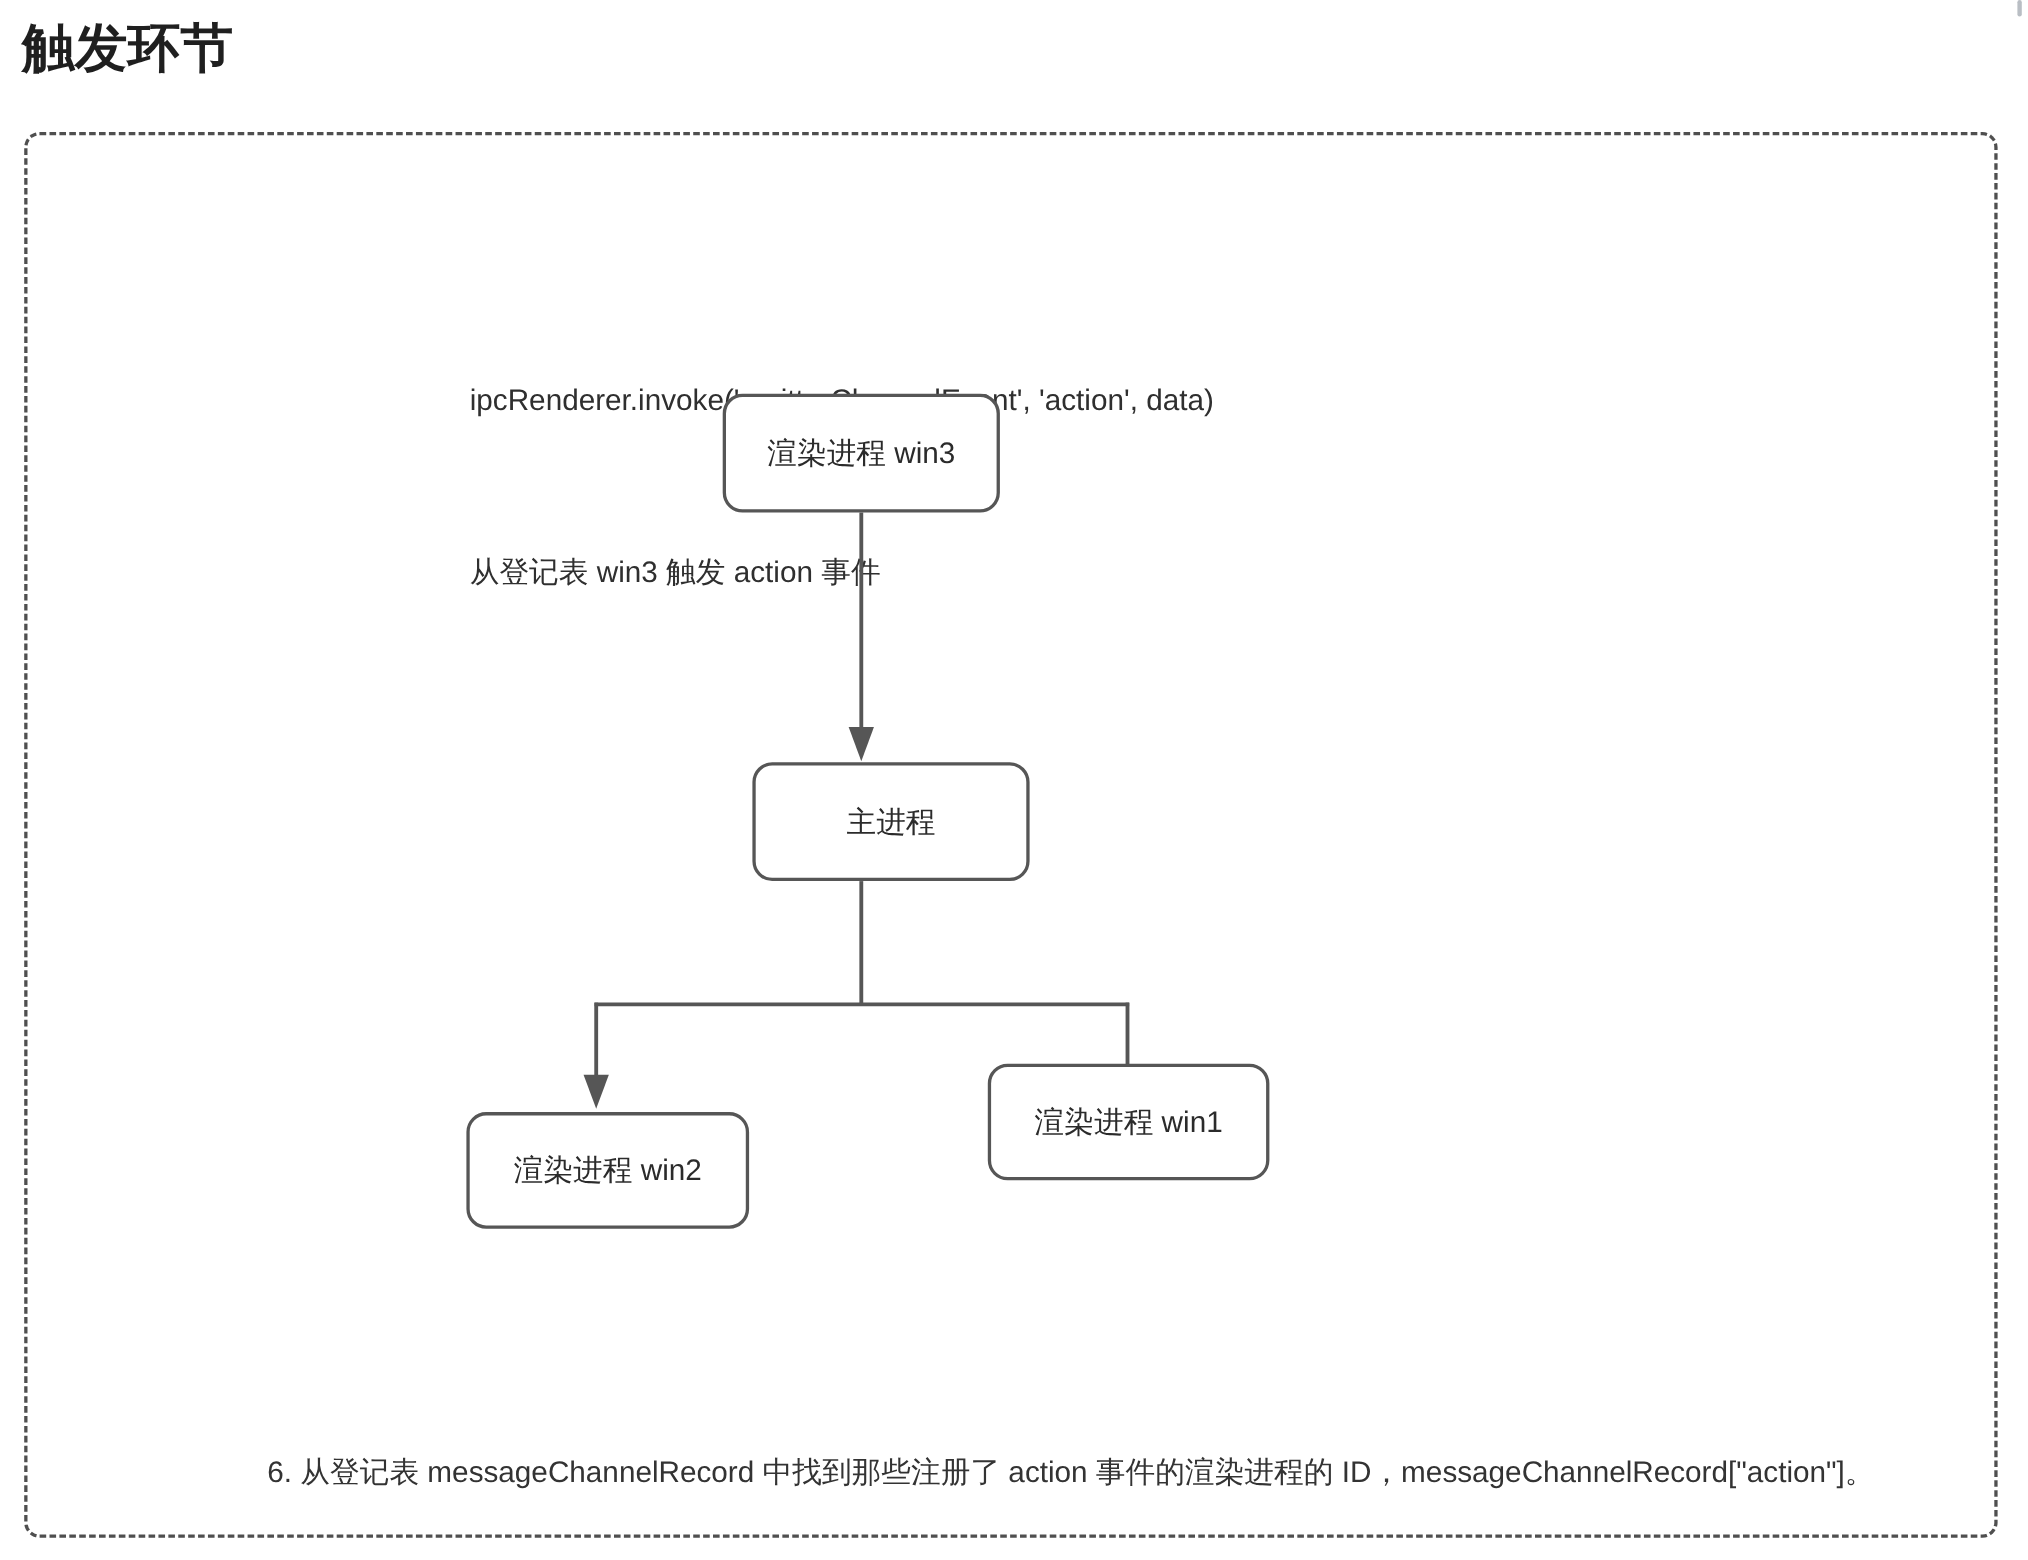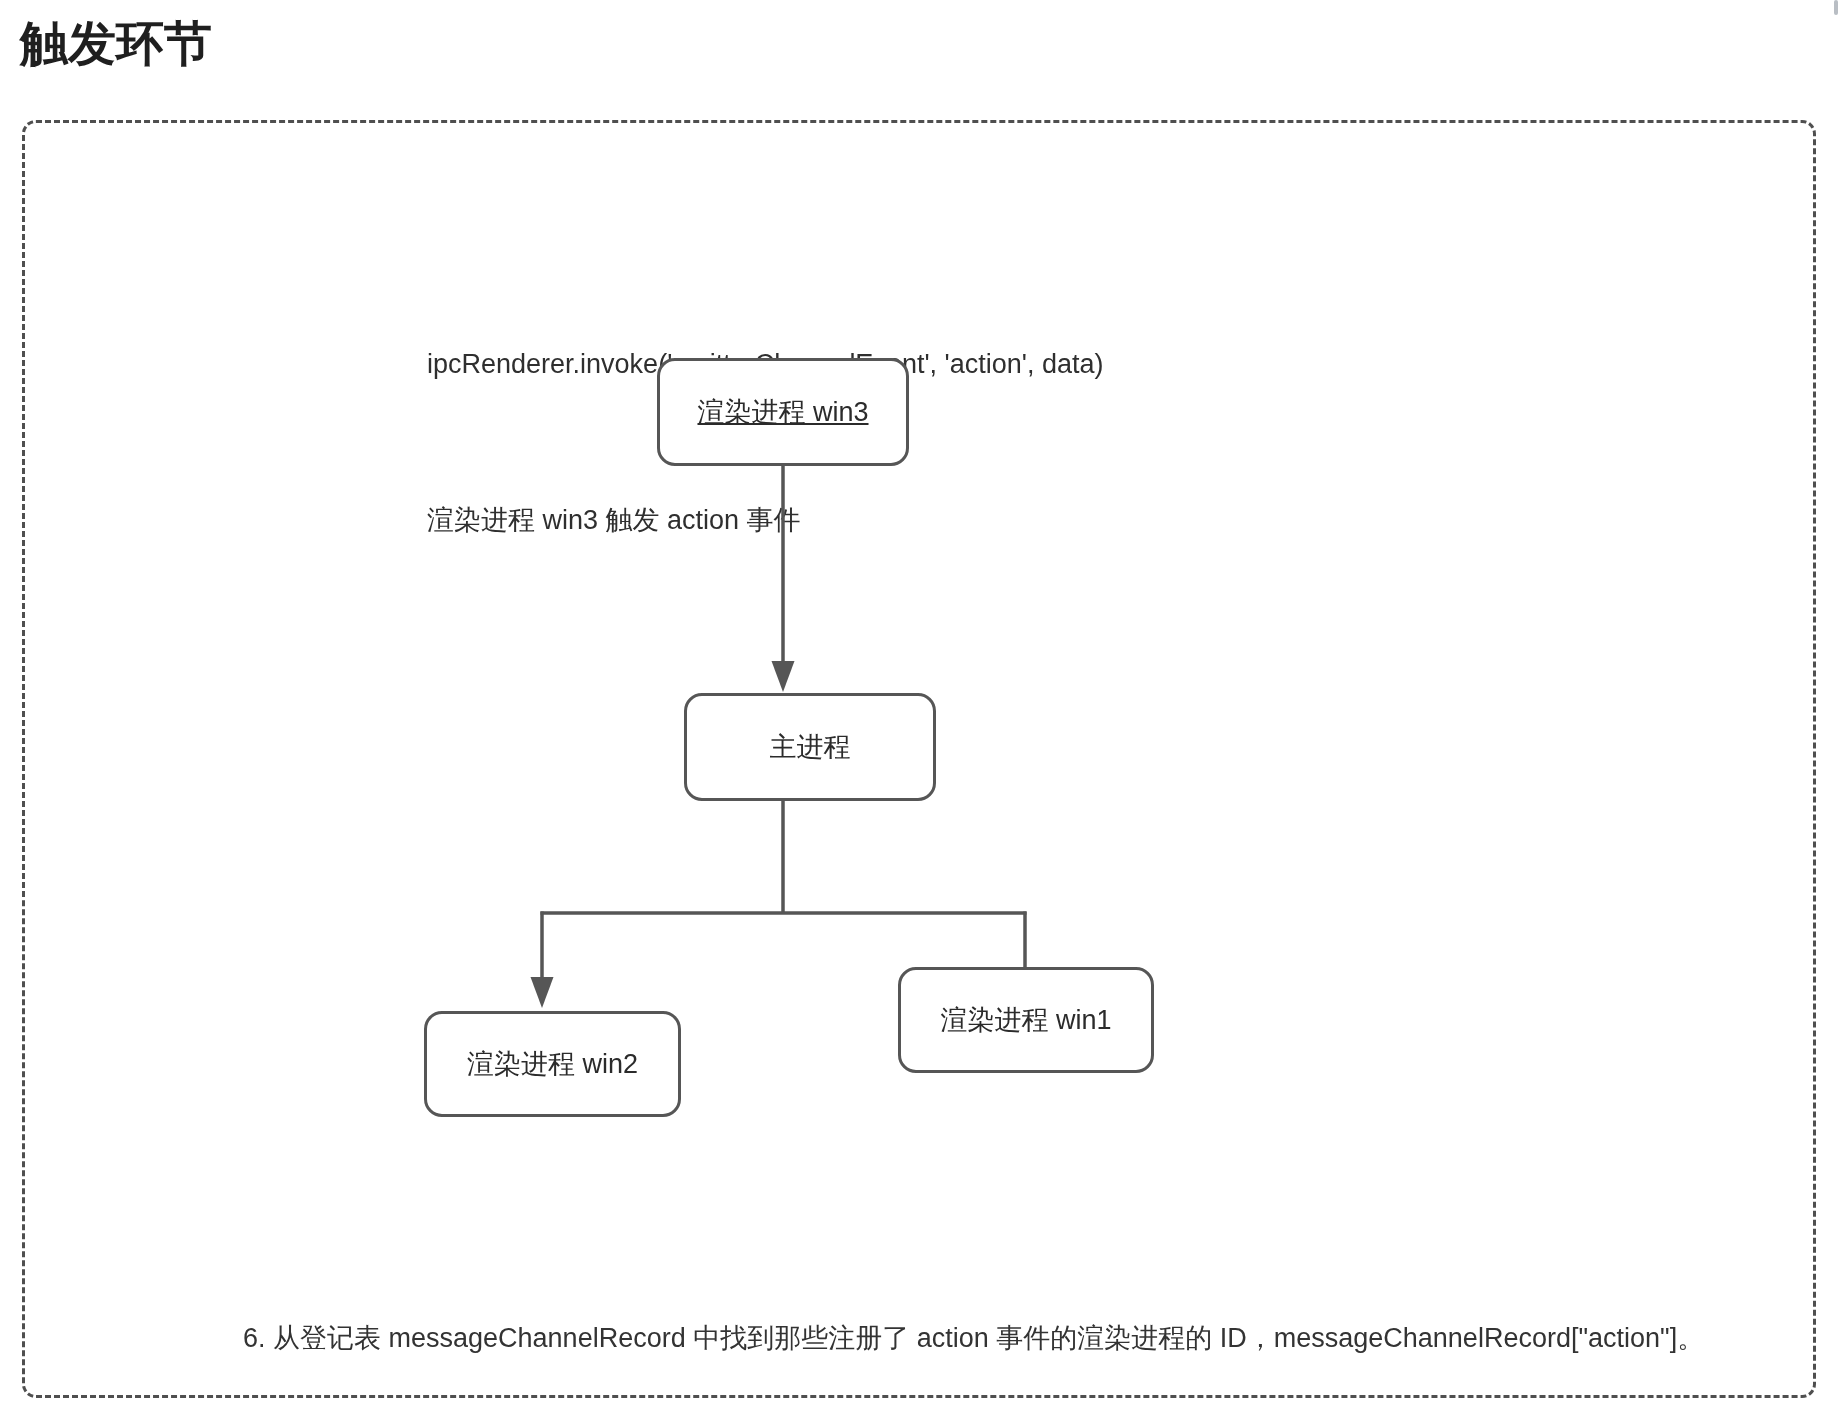--- a/index.html
+++ b/index.html
@@ -31,21 +31,21 @@
 
   .node {
     position: absolute;
     border: 3px solid #565656;
     border-radius: 18px;
     background: #ffffff;
     display: flex; align-items: center; justify-content: center;
     font-size: 27px; color: #2b2b2b;
     white-space: nowrap;
   }
-  .node-win3 { left: 657px; top: 358px;  width: 252px; height: 108px; text-decoration: underline; }
+  .node-win3 { left: 657px; top: 358px;  width: 252px; height: 108px; }
   .node-main { left: 684px; top: 693px;  width: 252px; height: 108px; }
   .node-win2 { left: 424px; top: 1011px; width: 257px; height: 106px; }
   .node-win1 { left: 898px; top: 967px; width: 256px; height: 106px; }
 
   .connectors {
     position: absolute; left: 0; top: 0;
     width: 1844px; height: 1418px;
     pointer-events: none;
   }
   .connectors line { stroke: #565656; stroke-width: 3.5; }
@@ -70,21 +70,21 @@
 <div class="page">
 
   <h1 class="page-title">触发环节</h1>
 
   <div class="scroll-thumb"></div>
 
   <div class="canvas"></div>
 
   <div class="annotation">
     <div>ipcRenderer.invoke('emitterChannelEvent', 'action', data)</div>
-    <div>渲染进程 win3 触发 action 事件</div>
+    <div>从登记表 win3 触发 action 事件</div>
   </div>
 
   <svg class="connectors" viewBox="0 0 1844 1418" xmlns="http://www.w3.org/2000/svg">
 
     <line x1="783" y1="466" x2="783" y2="666"></line>
     <polygon points="783,692 771.5,661 794.5,661"></polygon>
 
     <line x1="783" y1="801" x2="783" y2="913"></line>
     <line x1="540.5" y1="913" x2="1026.5" y2="913"></line>
 

